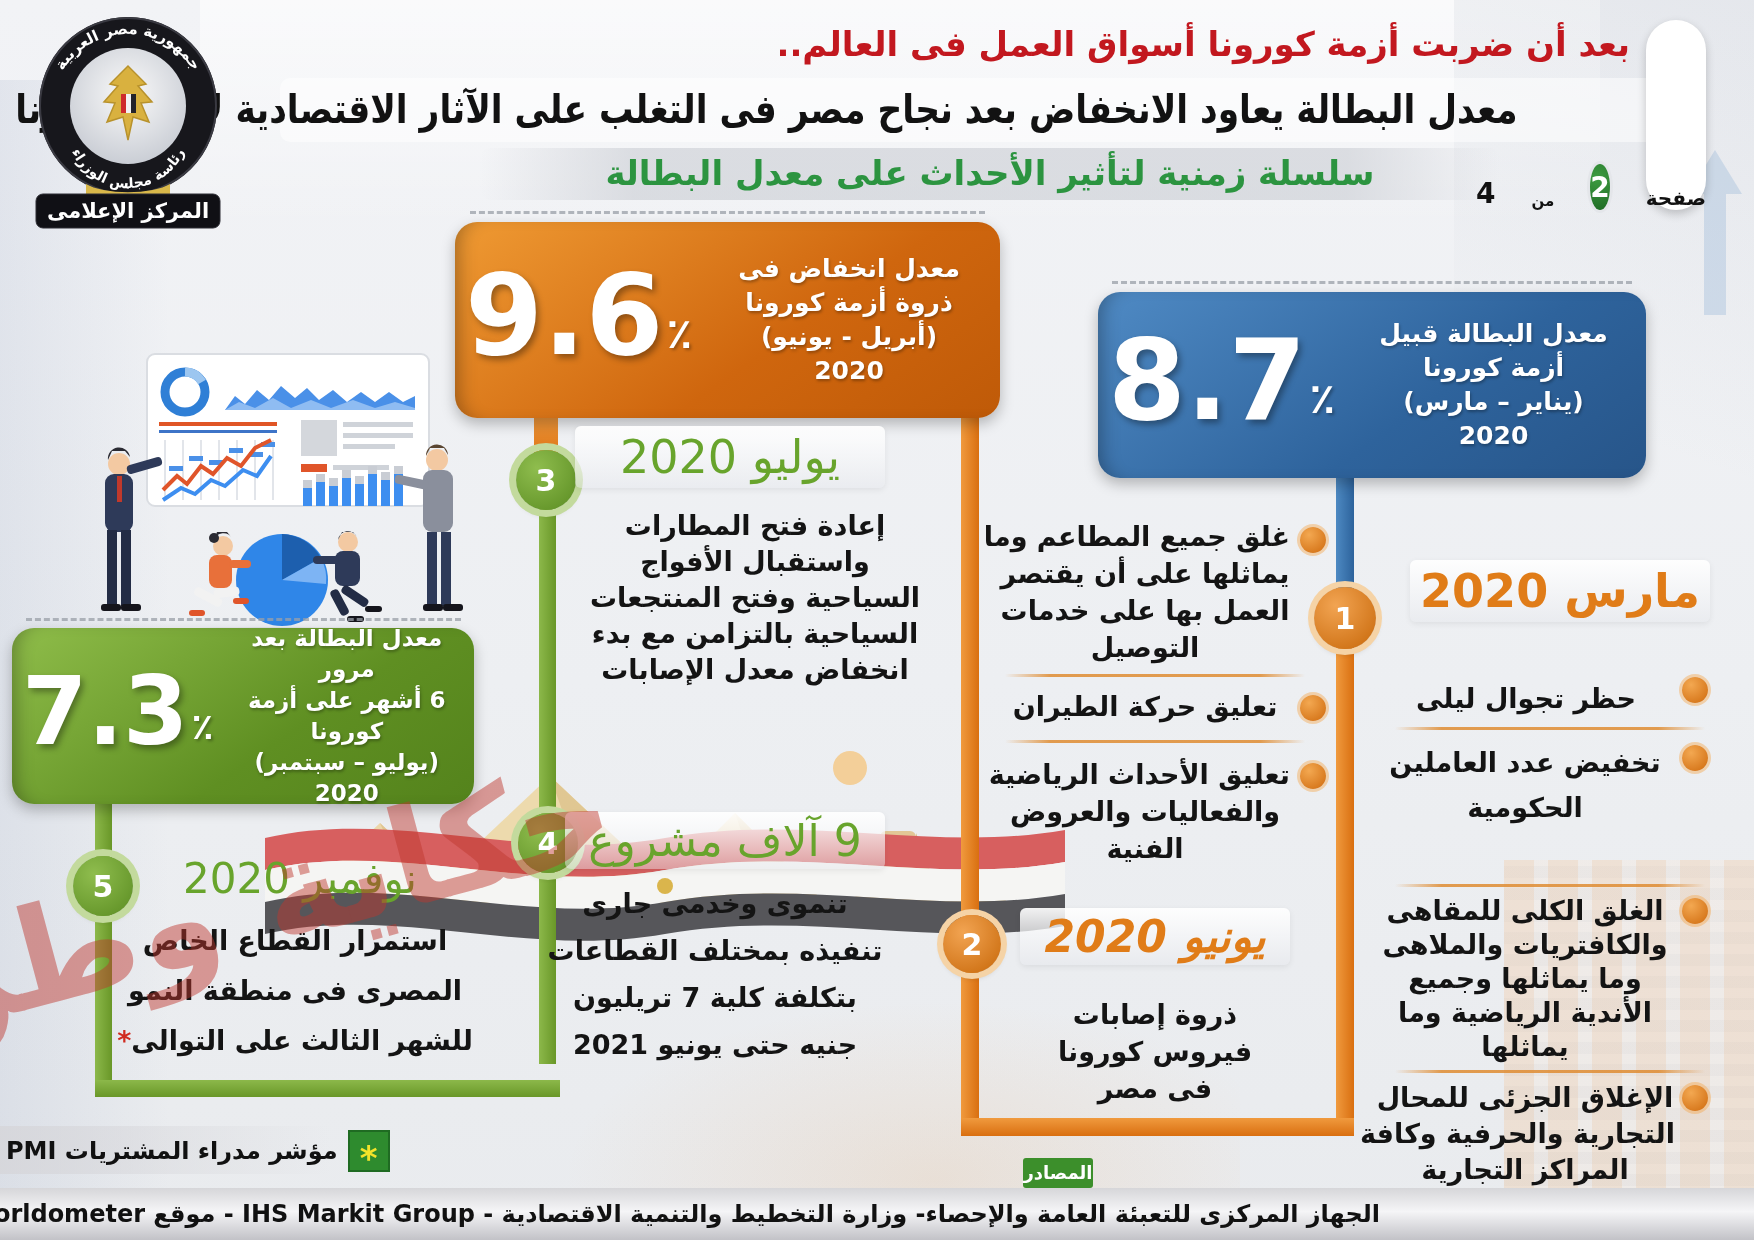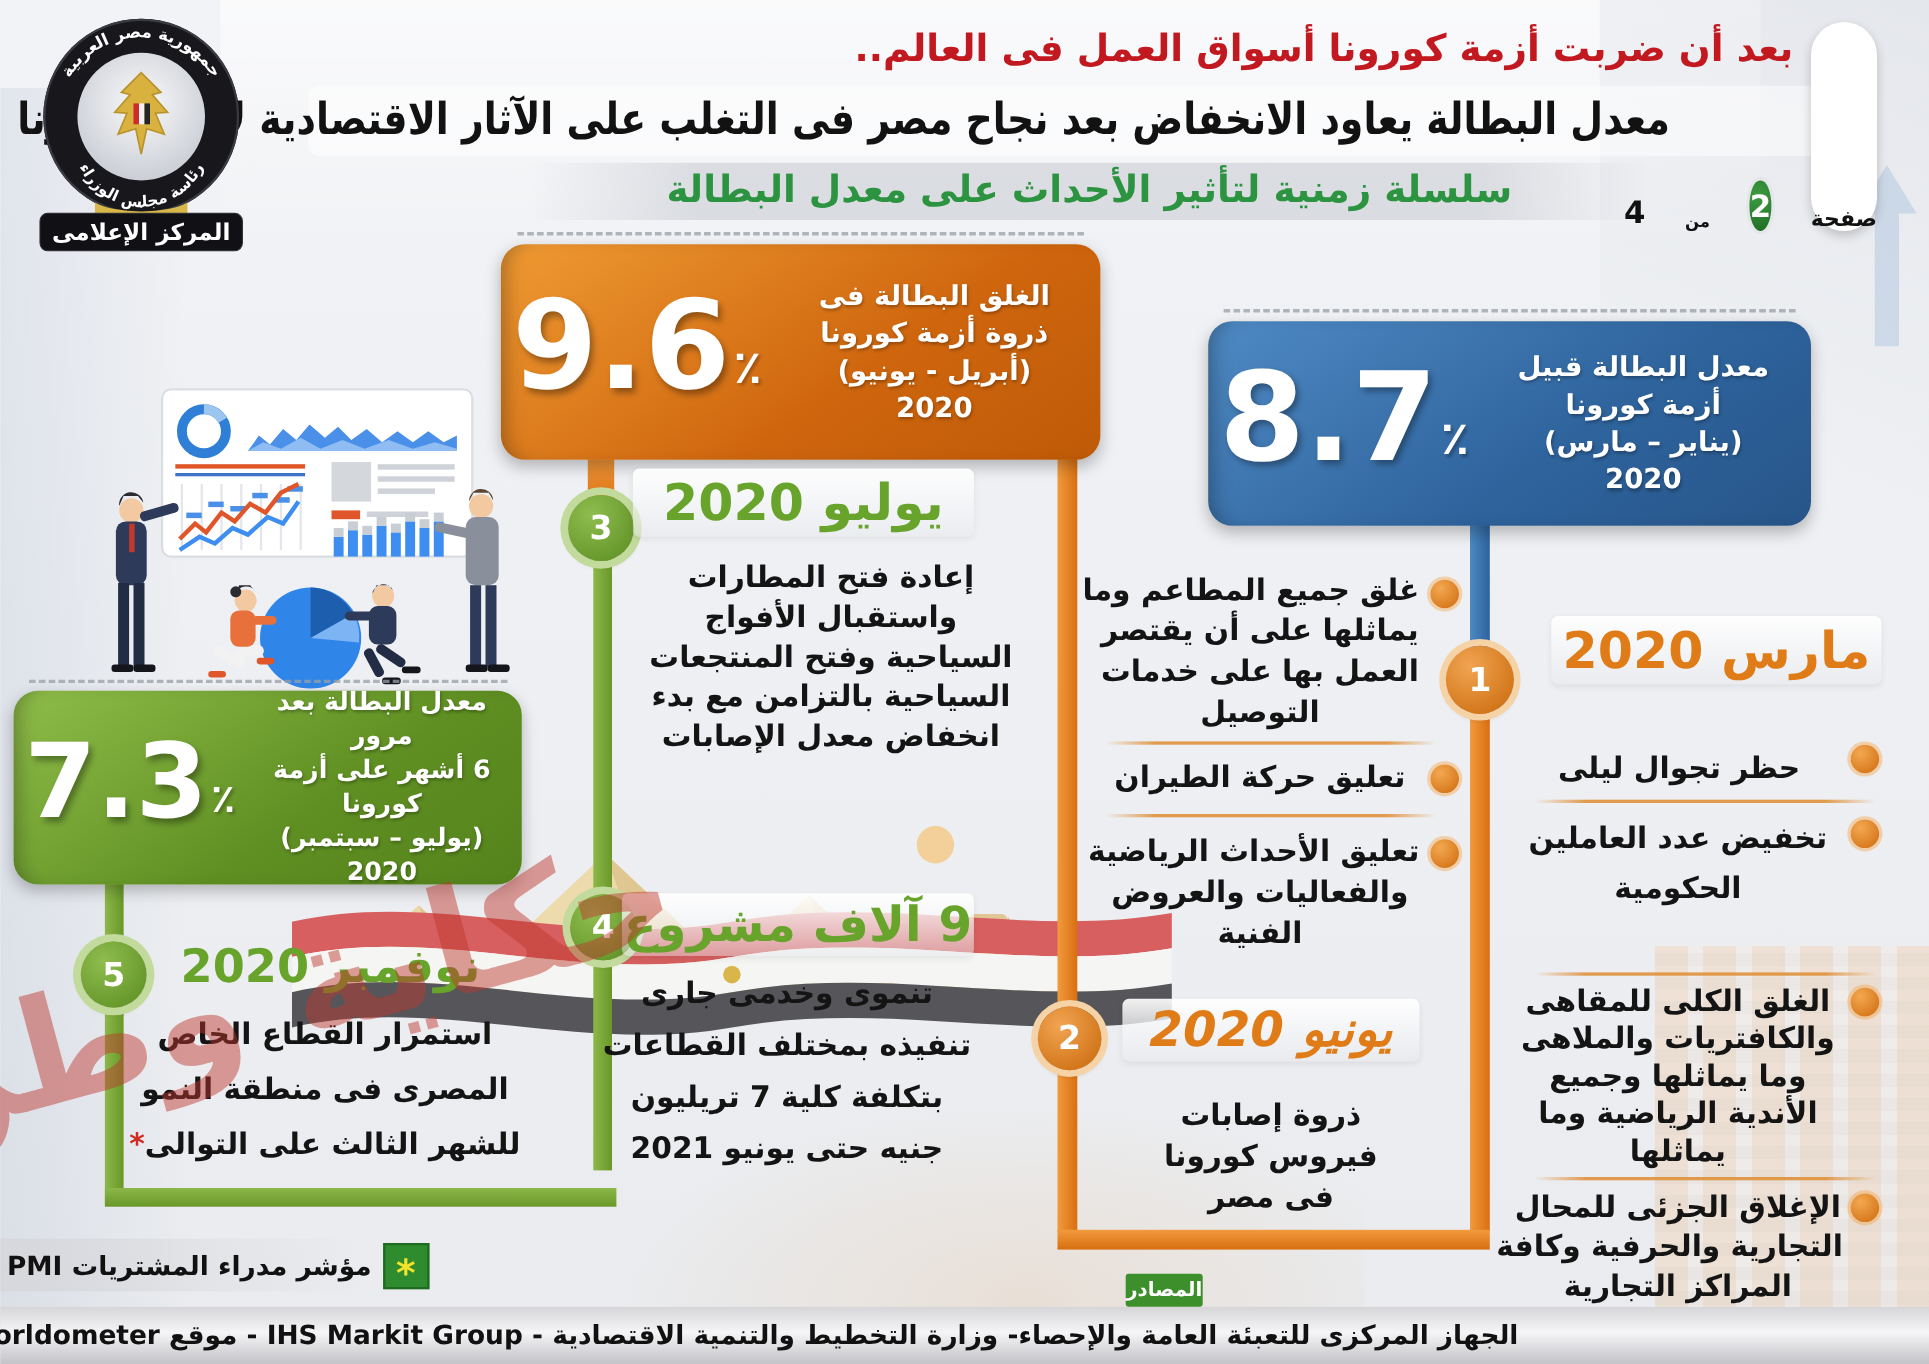--- a/index.html
+++ b/index.html
@@ -27,21 +27,21 @@
   .g-l{background:linear-gradient(90deg,#8cb84a,#699728);}
   .bl-l{background:linear-gradient(90deg,#4d89c2,#2d639c);}
   .node{position:absolute;z-index:3;border-radius:50%;display:flex;align-items:center;justify-content:center;
     color:#fff;font-weight:bold;font-size:30px;}
   .node-g{background:radial-gradient(circle at 35% 30%,#8fbd4e,#5a8c21);box-shadow:0 0 0 7px #c3da9d,0 3px 7px rgba(0,0,0,.3);}
   .node-o{background:radial-gradient(circle at 35% 30%,#f2a452,#c76708);box-shadow:0 0 0 6px #f5d3a6,0 3px 7px rgba(0,0,0,.3);}
   .bullet{position:absolute;z-index:3;width:26px;height:26px;border-radius:50%;
     background:radial-gradient(circle at 35% 30%,#f3a851,#cf6a0d);box-shadow:0 0 0 3px rgba(243,168,81,.45);}
   .div-o{position:absolute;z-index:2;height:3px;
     background:linear-gradient(90deg,rgba(223,140,50,0),rgba(223,140,50,.85) 15%,rgba(223,140,50,.85) 85%,rgba(223,140,50,0));}
-  .h-green{color:#68a42c;font-weight:bold;}
+  .h-green{color:#68a42c;font-weight:normal;}
   .h-orange{color:#e07c18;font-weight:bold;}
   .hband{background:linear-gradient(180deg,rgba(255,255,255,.92),rgba(229,231,236,.45));border-radius:6px;box-shadow:0 2px 6px rgba(0,0,0,.07);}
   .body-block{position:absolute;z-index:5;color:#141414;font-weight:bold;text-align:center;}
   .body-block div{white-space:nowrap;}
   .red-star{color:#d02b20;}
   
   #page-pill{position:absolute;z-index:6;display:flex;flex-direction:row;align-items:flex-end;justify-content:space-evenly;
     background:#fff;border-radius:32px;box-shadow:0 4px 10px rgba(0,0,0,.20);gap:36px;}
   #page-pill .pnum{width:46px;height:46px;border-radius:50%;display:flex;align-items:center;justify-content:center;
     background:radial-gradient(circle at 35% 30%,#3d9c41,#1f6b24);color:#fff;font-weight:bold;font-size:28px;box-shadow:0 0 0 3px #e4e6ea;}
@@ -230,21 +230,21 @@
 
   <div class="node node-o" style="left:1314px;top:587px;width:62px;height:62px;">1</div>
   <div class="node node-o" style="left:943px;top:915px;width:58px;height:58px;">2</div>
   <div class="node node-g" style="left:516px;top:450px;width:60px;height:60px;">3</div>
   <div class="node node-g" style="left:518px;top:813px;width:60px;height:60px;">4</div>
   <div class="node node-g" style="left:73px;top:856px;width:60px;height:60px;">5</div>
 
   <div class="dash" style="left:470px;top:211px;width:515px;"></div>
   <div class="stat-box" style="left:455px;top:222px;width:545px;height:196px;background:linear-gradient(145deg,#ef9a33,#cf660e 60%,#bf5a08);">
     <div class="stat-txt" style="font-size:25px;">
-      <div>الغلق البطالة فى</div>
+      <div>معدل انخفاض فى</div>
         <div>ذروة أزمة كورونا</div>
       <div>(أبريل - يونيو)</div>
         <div>2020</div>
     </div>
     <div class="stat-num">
       <span class="stat-val" style="font-size:112px;">9.6</span>
         <span class="stat-pct">٪</span>
     </div>
   </div>
 

